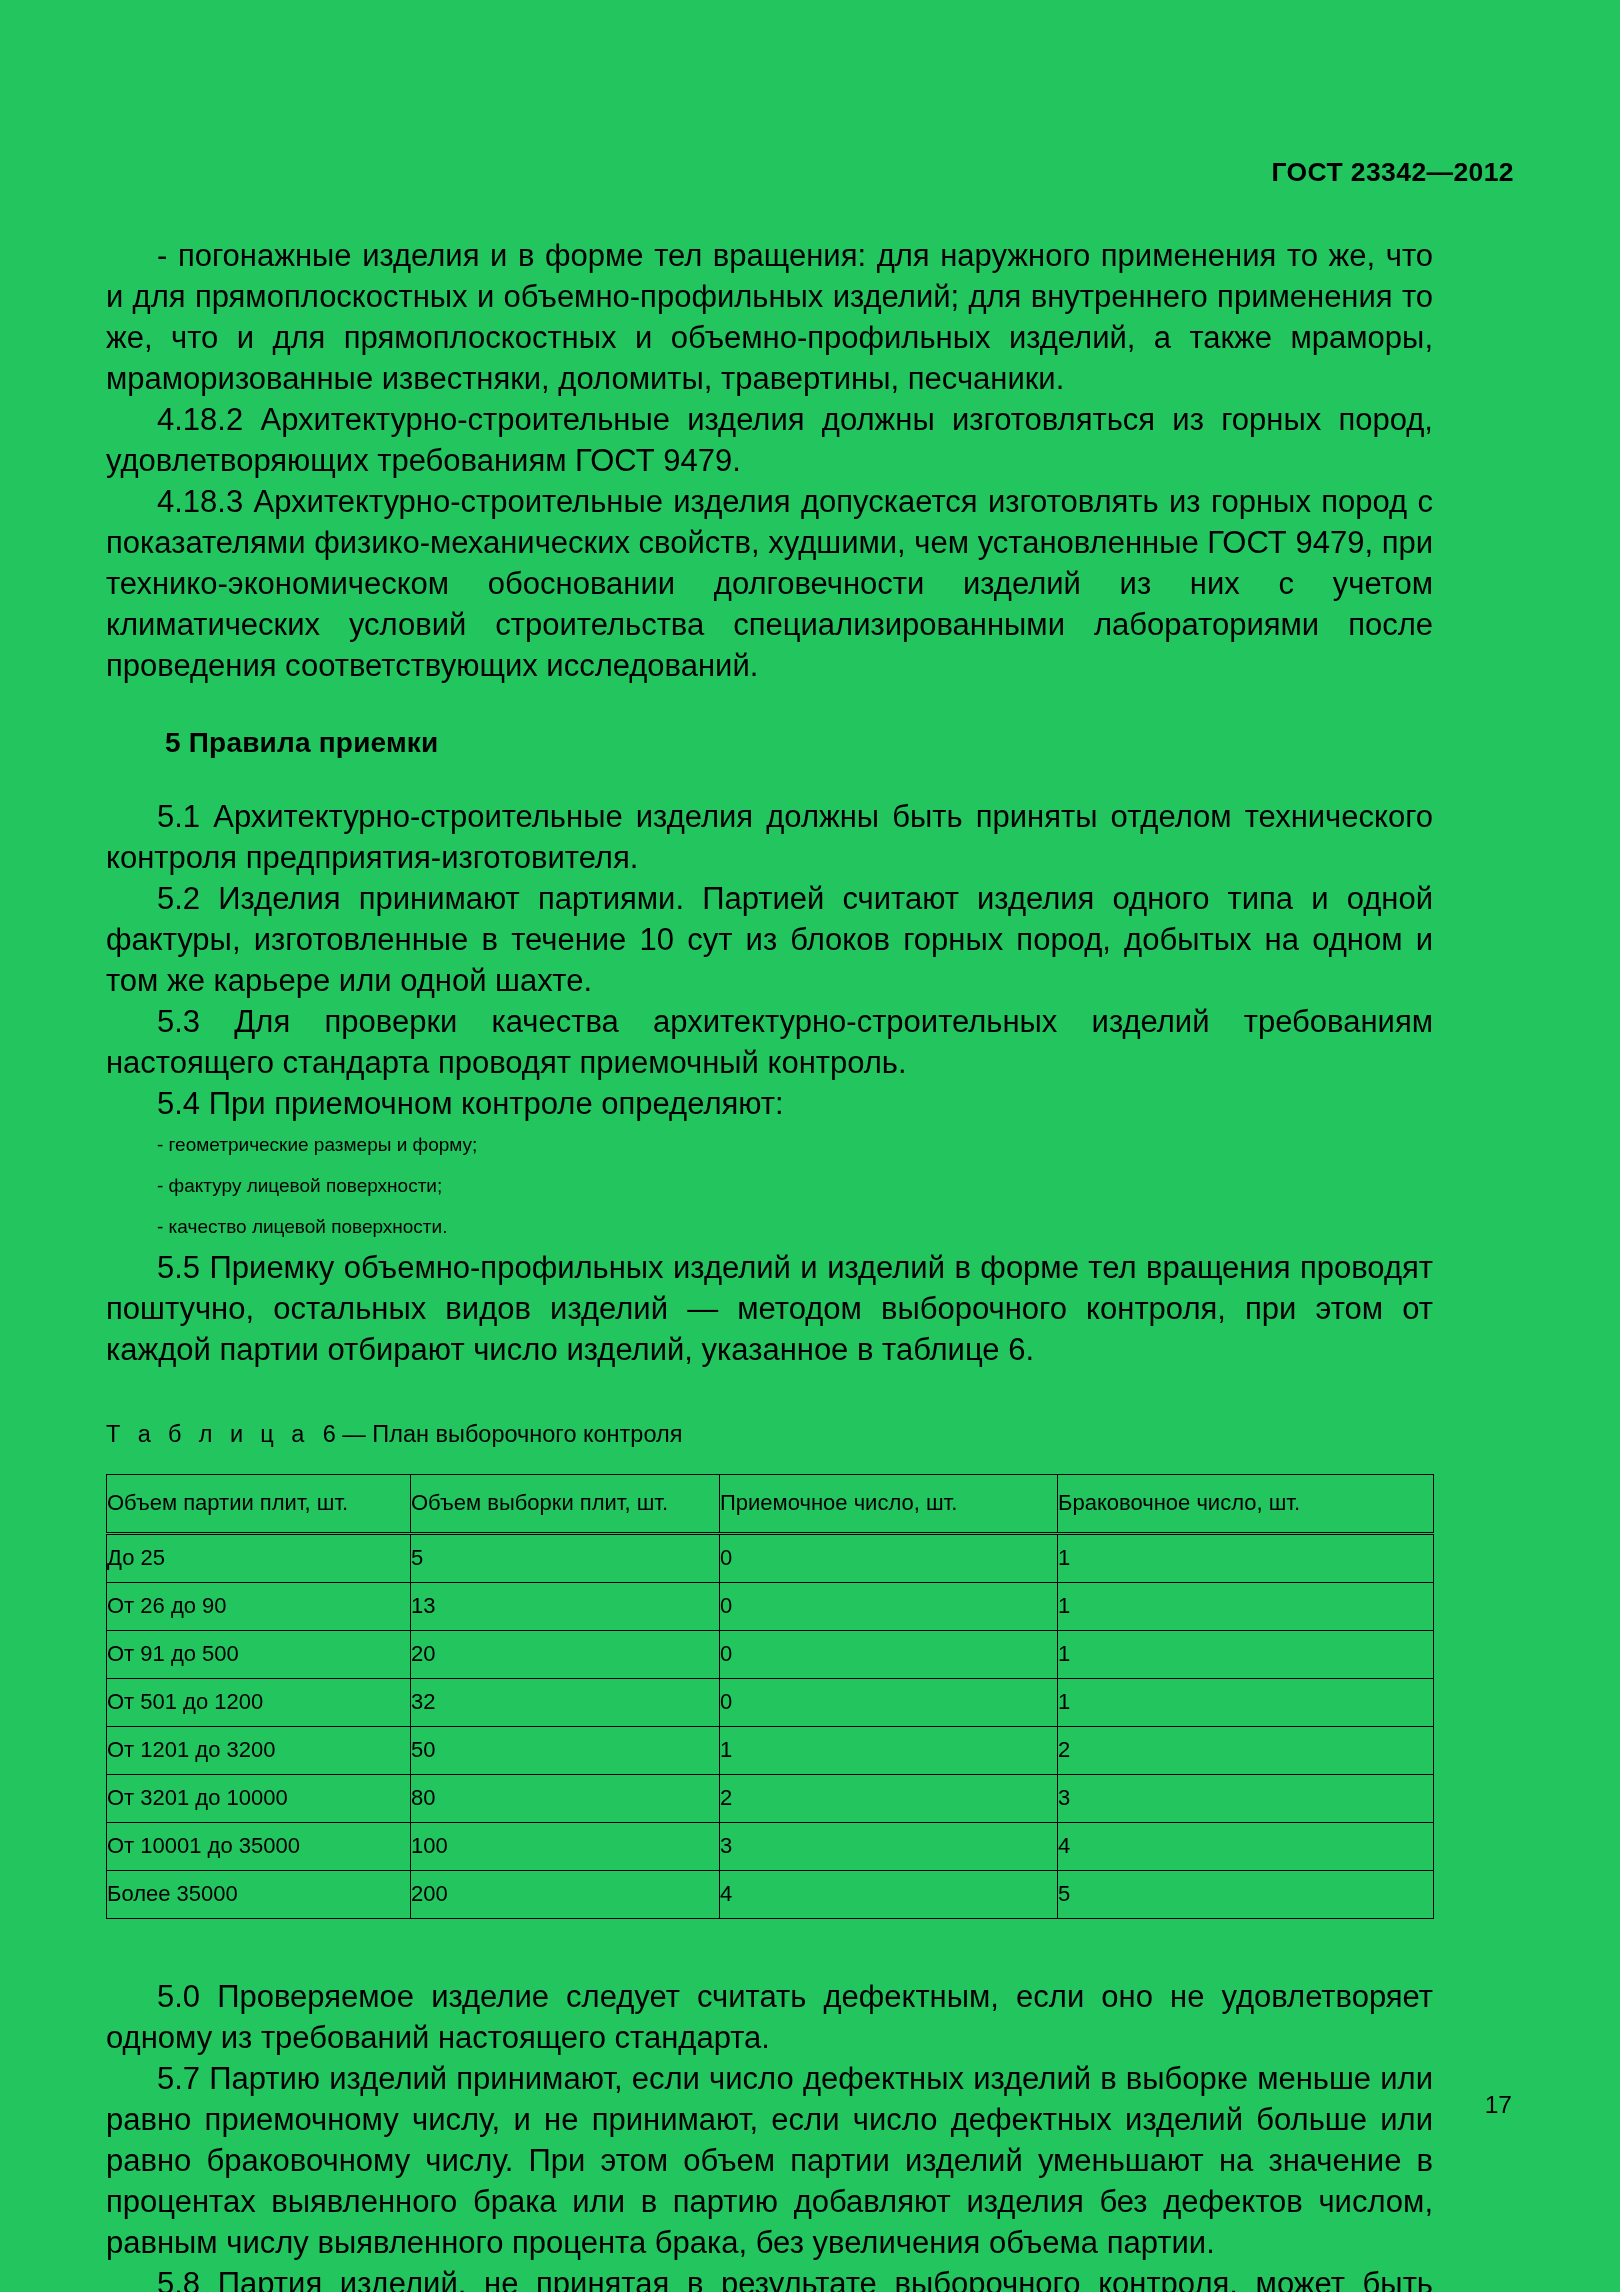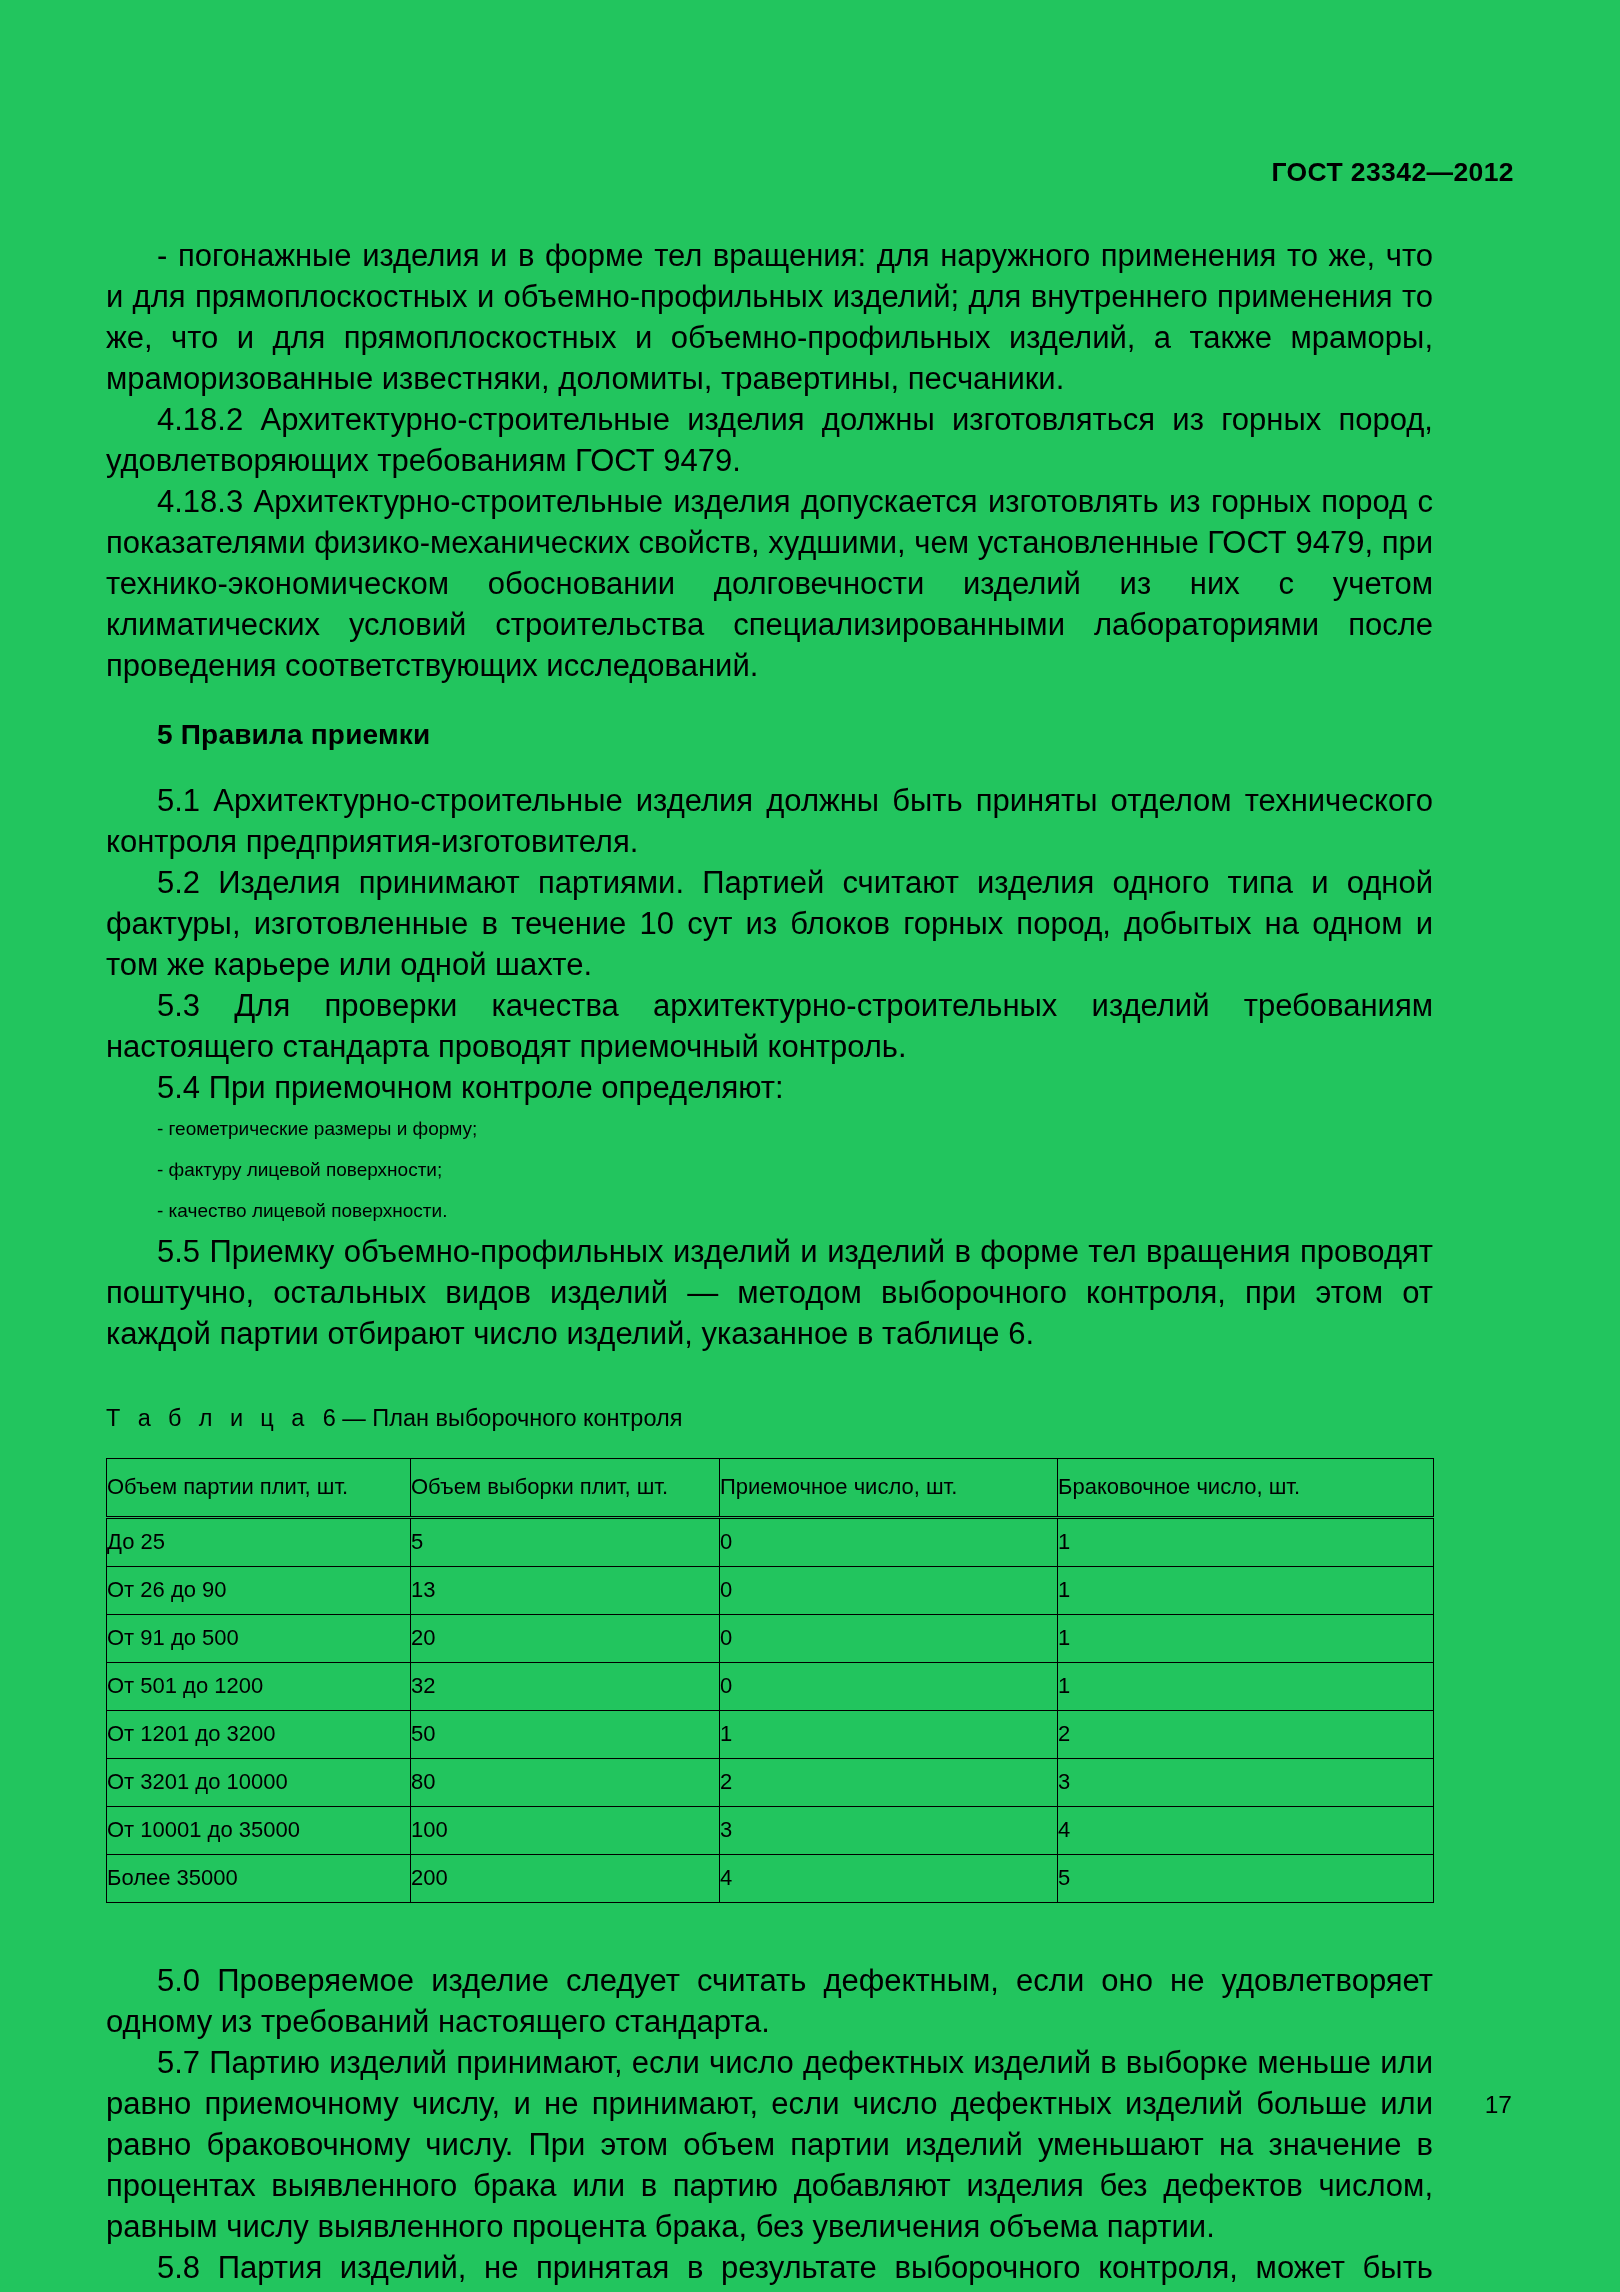--- a/index.html
+++ b/index.html
@@ -58,21 +58,21 @@
     line-height: 41px;
     margin: 0;
     text-indent: 51px;
     text-align: left;
   }
 
   
   .section-heading {
     font-size: 28px;
     font-weight: bold;
-    margin: 0;
+    margin: 8px;
     padding-left: 51px;
     letter-spacing: 0.2px;
   }
 
   
   .table-caption {
     font-size: 23.5px;
     line-height: 35px;
     margin: 0;
     white-space: nowrap;

